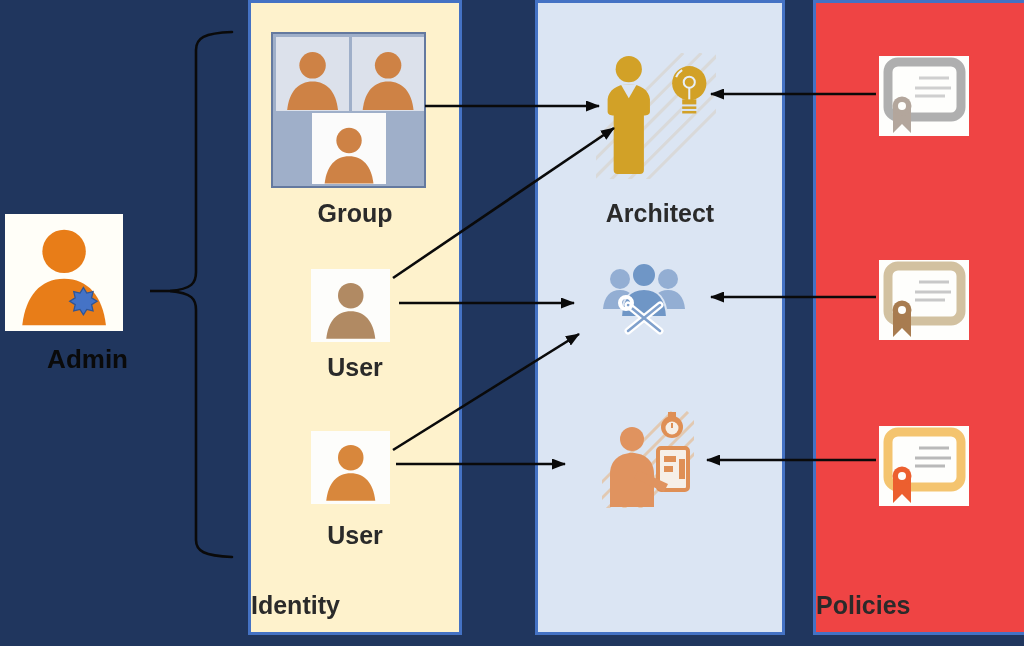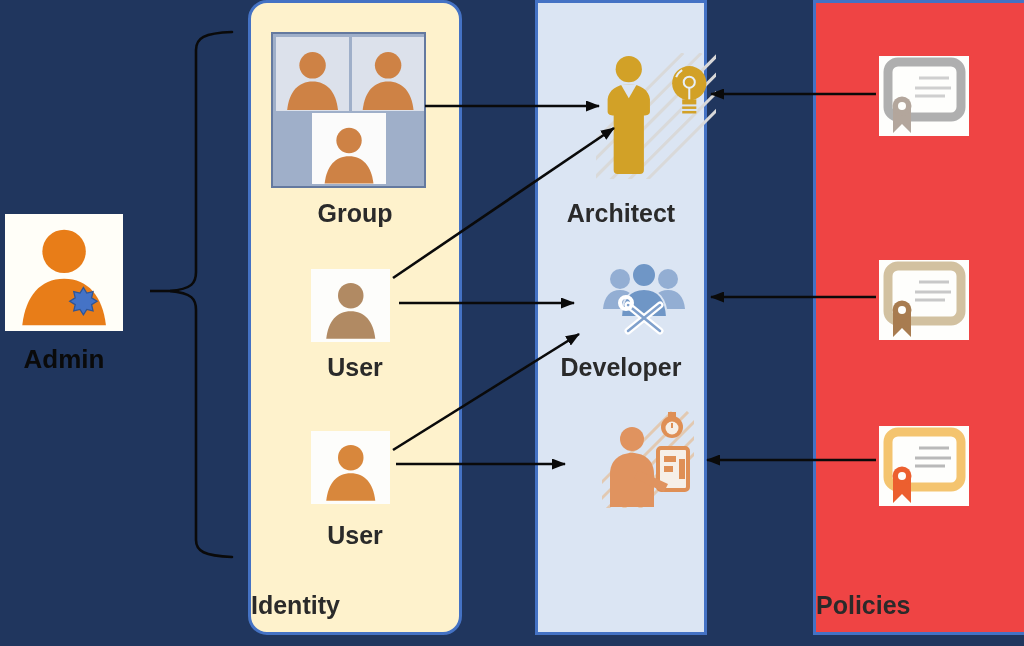--- a/index.html
+++ b/index.html
@@ -1,27 +1,27 @@
 <!DOCTYPE html>
 <html><head>
 <meta charset="utf-8">
 <style>
   html,body{margin:0;padding:0;}
   body{width:1024px;height:646px;overflow:hidden;font-family:"Liberation Sans",sans-serif;}
   .canvas{position:relative;width:1024px;height:646px;background:#20365E;}
   .col{position:absolute;top:0;height:635px;border:3px solid #4472C4;box-sizing:border-box;}
-  .col-identity{left:248px;width:214px;background:#FEF2CC;border-radius:19px;}
-  .col-roles{left:535px;width:172px;background:#DBE5F3;text-decoration:underline;}
+  .col-identity{left:248px;width:214px;background:#FEF2CC;}
+  .col-roles{left:535px;width:250px;background:#DBE5F3;text-decoration:underline;}
   .col-policies{left:813px;width:244px;background:#ef4444;}
   .item-label{position:absolute;left:0;width:100%;text-align:center;
               font-size:25px;font-weight:bold;color:#2A2A2A;}
   .col-label{position:absolute;left:0;top:588px;width:100%;text-align:left;
              font-size:25px;font-weight:bold;color:#2A2A2A;}
   .admin-box{position:absolute;left:5px;top:214px;width:118px;height:117px;background:#FFFEF8;}
-  .admin-label{position:absolute;left:0px;top:344px;width:128px;text-align:center;
+  .admin-label{position:absolute;left:0px;top:344px;width:128px;text-align:right;
                font-size:26px;font-weight:bold;color:#0A0A0A;}
   .group-box{position:absolute;left:20px;top:29px;width:155px;height:156px;
              background:#9FAFC9;border:2px solid #64799F;box-sizing:border-box;}
   .tile{position:absolute;}
   .tile svg{position:absolute;left:4%;bottom:0;width:92%;height:88%;}
   .tile-a{left:3px;top:3px;width:73px;height:74px;background:#DCE1EB;}
   .tile-b{left:79px;top:3px;width:72px;height:74px;background:#DCE1EB;}
   .tile-c{left:39px;top:79px;width:74px;height:71px;background:#FBFBFB;}
   .user-box{position:absolute;left:60px;width:79px;height:73px;background:#FDFDFB;}
   .user-box svg{position:absolute;left:6%;bottom:2px;width:88%;height:86%;}
@@ -130,21 +130,20 @@
         </g>
         <g>
           <line x1="30" y1="48" x2="62" y2="74" stroke="#FFFFFF" stroke-width="7" stroke-linecap="round"></line>
           <line x1="62" y1="48" x2="30" y2="74" stroke="#FFFFFF" stroke-width="7" stroke-linecap="round"></line>
           <line x1="30" y1="48" x2="62" y2="74" stroke="#7FA0CC" stroke-width="2.5" stroke-linecap="round"></line>
           <line x1="62" y1="48" x2="30" y2="74" stroke="#7FA0CC" stroke-width="2.5" stroke-linecap="round"></line>
           <circle cx="28" cy="46" r="6" fill="none" stroke="#FFFFFF" stroke-width="4"></circle>
         </g>
       </svg>
     </div>
-    <div class="item-label" style="top:350px">Developer</div>
 
     <div class="icon-abs" style="left:64px;top:408px;width:92px;height:97px">
       <svg viewBox="0 0 92 95" width="92" height="97">
         <g stroke="#E2C9B2" stroke-width="3">
           <line x1="-30" y1="100" x2="70" y2="0"></line>
           <line x1="-14" y1="100" x2="86" y2="0"></line>
           <line x1="2" y1="100" x2="102" y2="0"></line>
           <line x1="18" y1="100" x2="118" y2="0"></line>
           <line x1="34" y1="100" x2="134" y2="0"></line>
         </g>

